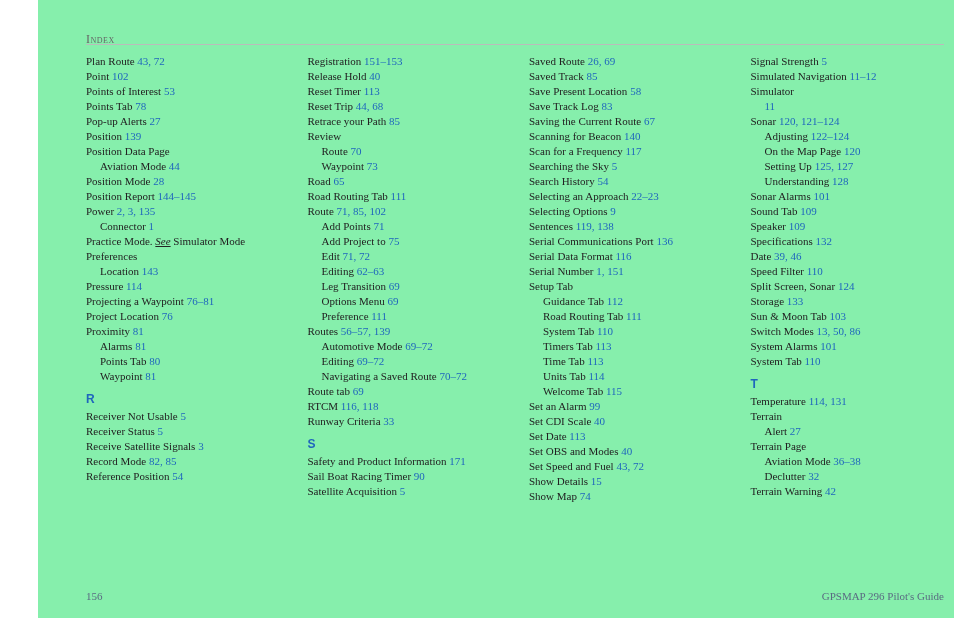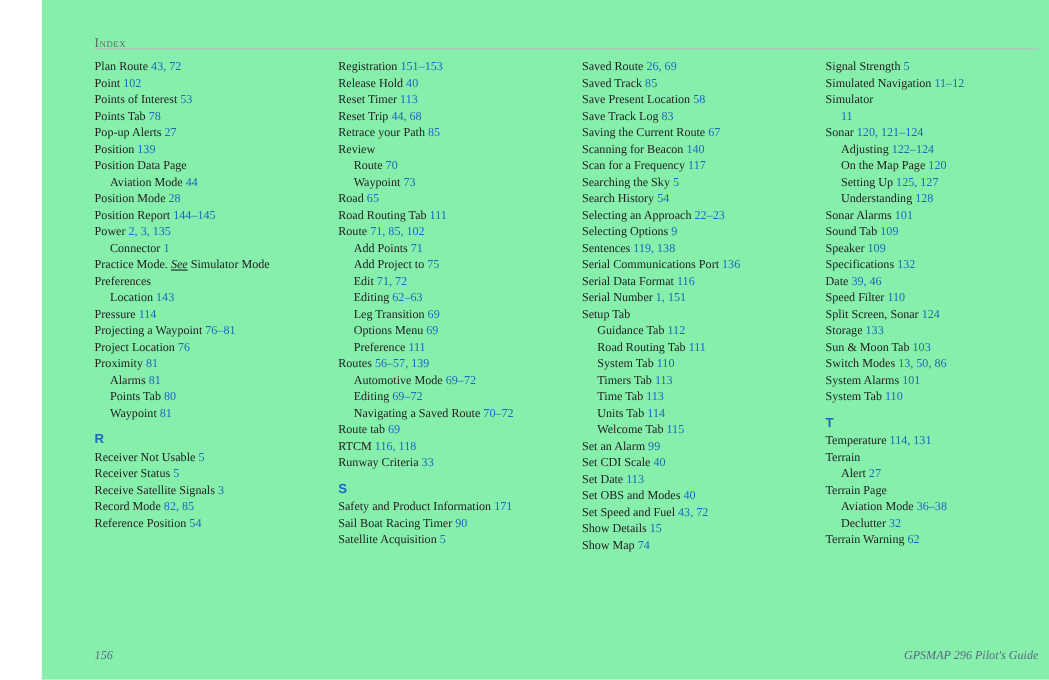--- a/index.html
+++ b/index.html
@@ -71,21 +71,20 @@
     font-size:12px;
     margin-top:8px;
     margin-bottom:2px;
   }
   .footer{
     position:absolute;
     left:var(--margin-l); right:var(--margin-r);
     bottom:16px;
     display:flex;
     justify-content:space-between;
-    font-style: italic;
     color:#5a6b82;
     font-size:11px;
     gap:28px;
   }
 </style>
 </head>
 <body>
 
 <div class="page">
   <div class="header">Index</div>
@@ -207,21 +206,21 @@
         <div class="entry"><span>Switch Modes</span>  <span class="pg">13, 50, 86</span></div>
         <div class="entry"><span>System Alarms</span>  <span class="pg">101</span></div>
         <div class="entry"><span>System Tab</span>  <span class="pg">110</span></div>
         <div class="section-head">T</div>
         <div class="entry"><span>Temperature</span>  <span class="pg">114, 131</span></div>
         <div class="entry"><span>Terrain</span></div>
         <div class="entry ind1"><span>Alert</span>  <span class="pg">27</span></div>
         <div class="entry"><span>Terrain Page</span></div>
         <div class="entry ind1"><span>Aviation Mode</span>  <span class="pg">36–38</span></div>
         <div class="entry ind1"><span>Declutter</span>  <span class="pg">32</span></div>
-        <div class="entry"><span>Terrain Warning</span>  <span class="pg">62</span></div>
+        <div class="entry"><span>Terrain Warning</span>  <span class="pg">42</span></div>
       </div>
     </div>
 
   <div class="footer">
     <span>156</span>
     <span>GPSMAP 296 Pilot's Guide</span>
   </div>
 </div>
 
 </body></html>

